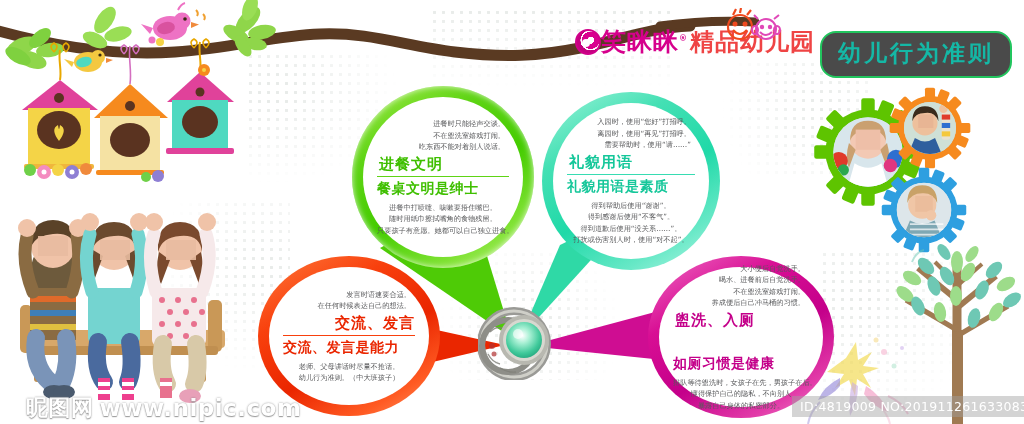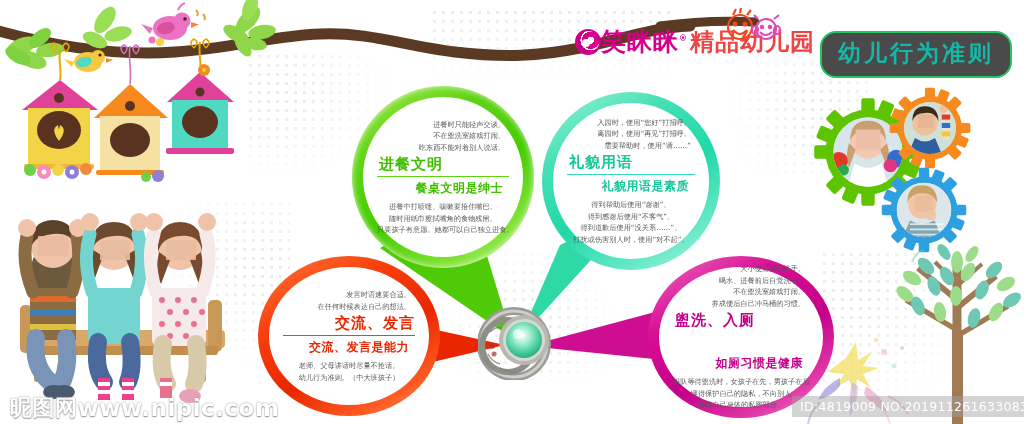--- a/index.html
+++ b/index.html
@@ -78,35 +78,35 @@
   .bub-red    { left: 258px; top: 256px; width: 182px; height: 160px;
     background: linear-gradient(150deg,#ff7a3c 0%,#f8400d 30%,#ea2600 58%,#ff5a22 82%,#ff9b6b 100%); }
   .bub-pink   { left: 648px; top: 256px; width: 186px; height: 162px;
     background: linear-gradient(150deg,#f06ec4 0%,#d80e94 30%,#c4008a 58%,#e23aa8 82%,#f48fd2 100%); }
 
   .ln { font-size: 7.2px; line-height: 11.5px; color: #58595b; white-space: nowrap; }
   .top-lines { text-align: right; padding-right: 4px; }
   .bot-lines { text-align: center; }
   .cat-title { font-size: 15px; font-weight: 700; letter-spacing: 1px; text-align: left; margin: 2px 0 0 2px; }
   .cat-rule { height: 1px; margin: 2px 0 3px; }
-  .cat-sub { font-size: 12px; font-weight: 700; letter-spacing: .5px; text-align: right; padding-right: 6px; margin-bottom: 4px; }
+  .cat-sub { font-size: 14px; font-weight: 700; letter-spacing: .5px; padding-right: 6px; margin-bottom: 4px; }
 
   .g-title { color: #3fbf00; } .g-rule { background: #5fd415; } .g-sub { color: #3fbf00; }
   .c-title { color: #15c79a; } .c-rule { background: #37dcb2; } .c-sub { color: #15c79a; }
   .r-title { color: #ea2600; text-align: right; } .r-rule { background: #f8400d; } .r-sub { color: #ea2600; }
   .p-title { color: #c4008a; } .p-rule { background: #d80e94; } .p-sub { color: #c4008a; margin-top: 20px; }
 
   
   .ornament { position: absolute; left: 478px; top: 304px; width: 78px; height: 76px; }
 
   
   .gear { position: absolute; }
 
   
-  .wm-left { position: absolute; left: 10px; top: 393px; display: flex; align-items: center; 
+  .wm-left { position: absolute; left: 26px; top: 393px; display: flex; align-items: center; gap: 6px;
     font-size: 23px; font-weight: 700; color: #ffffff; opacity: .92;
     text-shadow: 0 0 2px rgba(120,120,120,.85), 0 1px 1px rgba(90,90,90,.6); letter-spacing: .5px; }
   .wm-cn { font-size: 22px; font-weight: 700; }
   .id-bar { position: absolute; left: 792px; top: 396px; background: rgba(160,160,160,.45);
     color: #ffffff; font-size: 12.5px; letter-spacing: .3px; padding: 3px 8px; white-space: nowrap; }
 </style>
 </head>
 <body>
 
 <div id="poster">

